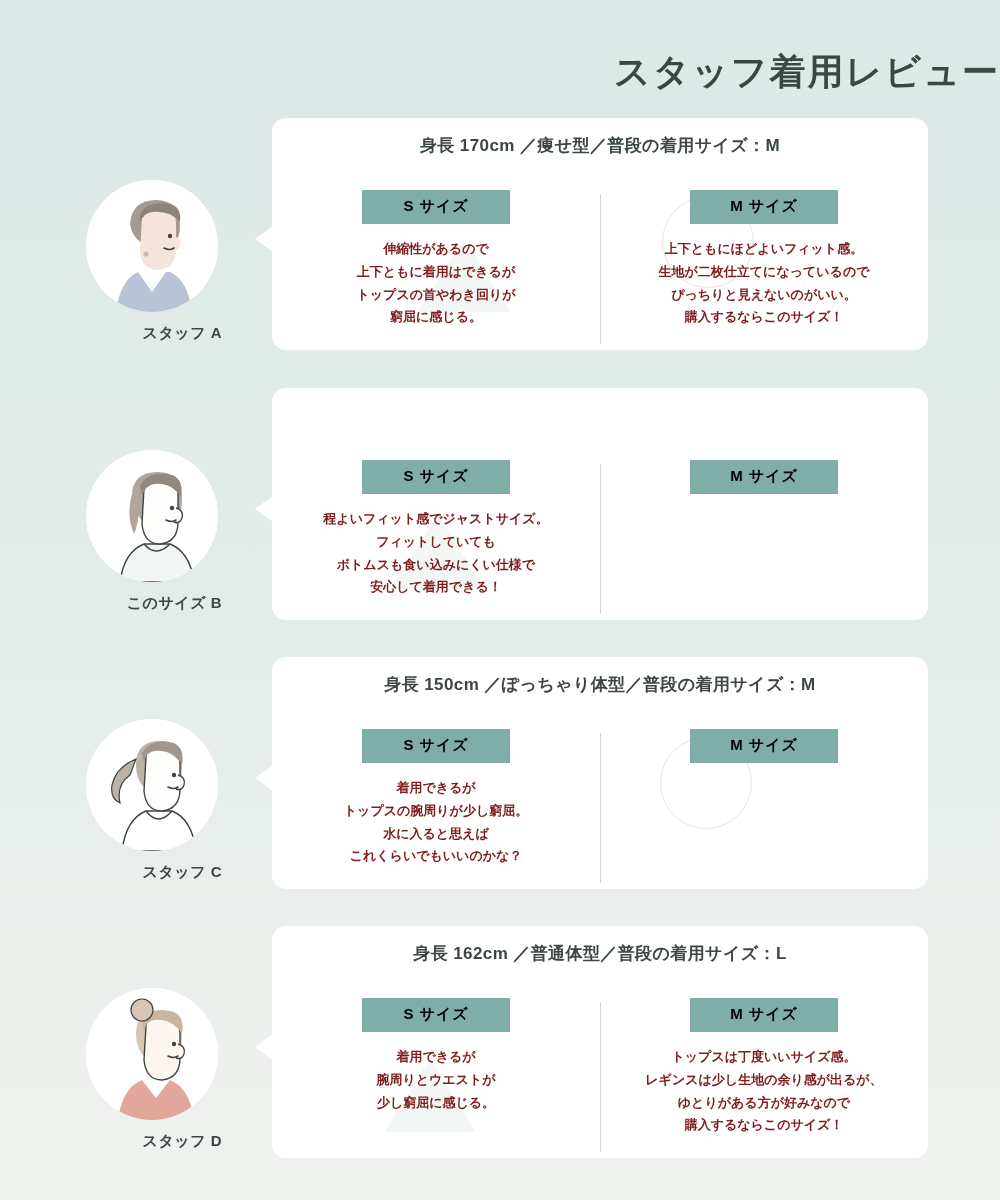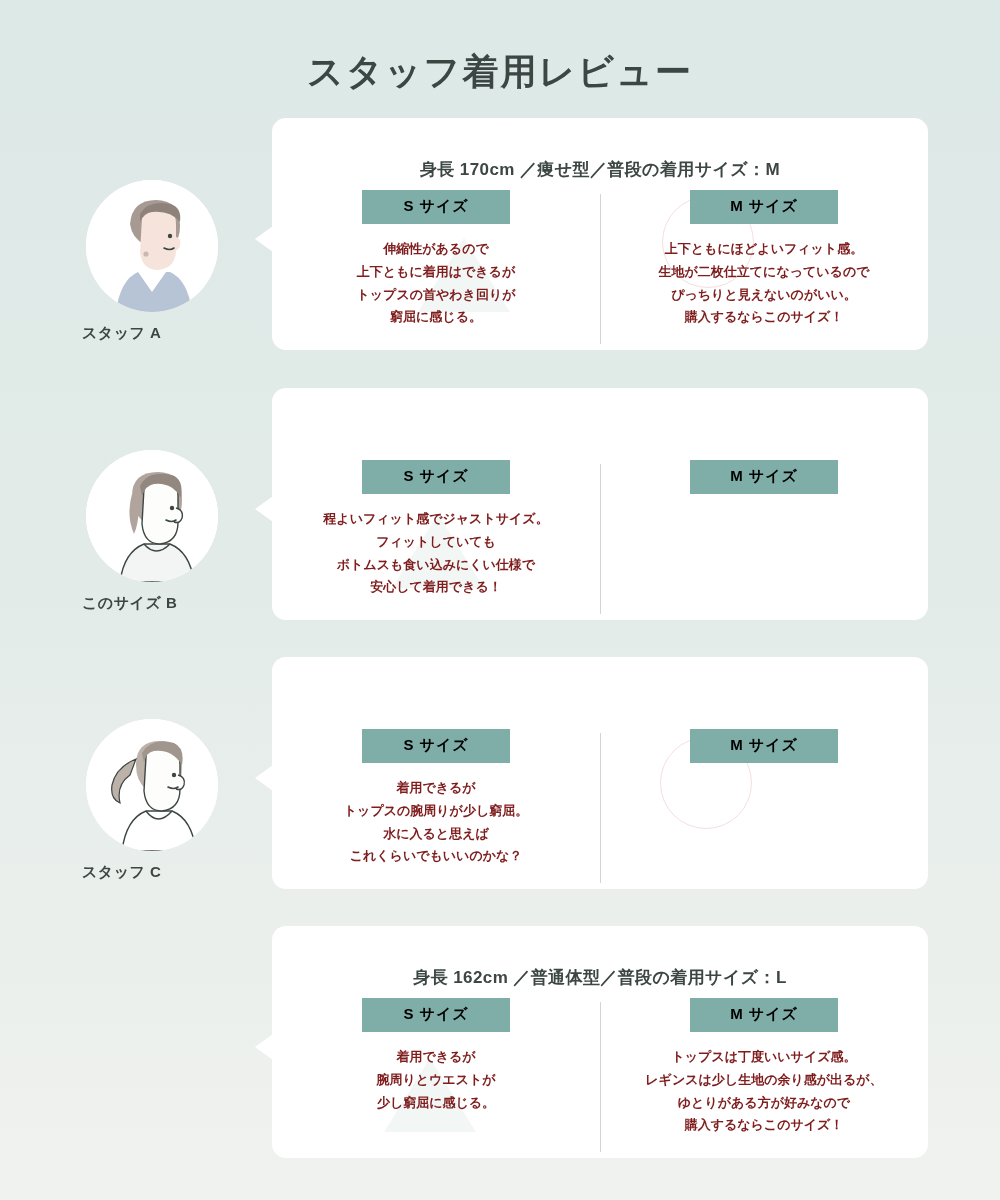--- a/index.html
+++ b/index.html
@@ -22,21 +22,21 @@
     height: 1200px;
     position: relative;
   }
 
   
   .page-title {
     position: absolute;
     top: 48px;
     left: 0;
     width: 1000px;
-    text-align: center;
+    text-align: right;
     font-size: 36px;
     font-weight: bold;
     letter-spacing: 2px;
     color: #3c4643;
   }
 
   
   .review-row {
     position: absolute;
     left: 0;
@@ -47,21 +47,21 @@
   .row-1 { top: 388px; }
   .row-2 { top: 657px; }
   .row-3 { top: 926px; }
 
   
   .avatar-block {
     position: absolute;
     left: 82px;
     top: 62px;
     width: 140px;
-    text-align: left;
+    text-align: right;
   }
   .avatar-circle {
     width: 132px;
     height: 132px;
     border-radius: 50%;
     background: #ffffff;
     overflow: hidden;
     position: relative;
     margin: 0 auto;
   }
@@ -94,21 +94,21 @@
     border-top: 13px solid transparent;
     border-bottom: 13px solid transparent;
     border-right: 18px solid #ffffff;
   }
 
   .card-head {
     text-align: center;
     font-size: 17px;
     font-weight: bold;
     color: #3c4643;
-    padding-top: 40px;
+    padding-top: 16px;
     letter-spacing: 0.4px;
   }
 
   .cols {
     position: absolute;
     top: 72px;
     left: 0;
     width: 656px;
     height: 150px;
     display: flex;
@@ -272,37 +272,55 @@
           <path d="M50 40 Q30 48 26 66 Q24 80 34 84 Q30 66 44 56 Z" fill="#bdb2aa" stroke="#3c4643" stroke-width="1.2"></path>
         </svg>
       </div>
       <div class="avatar-name">スタッフ C</div>
     </div>
 
     <div class="card">
       <div class="card-pointer"></div>
       <div class="deco deco-circ" style="left:388px; top:80px;"></div>
 
+      <div class="card-head">身長 150cm ／ぽっちゃり体型／普段の着用サイズ：M</div>
       <div class="divider"></div>
       <div class="cols">
         <div class="col">
           <div class="size-tag">S サイズ</div>
           <div class="comment" style="white-space: pre-line;">着用できるが
 トップスの腕周りが少し窮屈。
 水に入ると思えば
 これくらいでもいいのかな？</div>
         </div>
         <div class="col">
           <div class="size-tag">M サイズ</div>
         </div>
       </div>
     </div>
   </div>
 
   <div class="review-row row-3">
+    <div class="avatar-block">
+      <div class="avatar-circle">
+        <svg width="132" height="132" viewBox="0 0 132 132">
+          <rect width="132" height="132" fill="#ffffff"></rect>
+          <path d="M32 132 Q36 100 56 92 L84 92 Q104 100 108 132 Z" fill="#e2a79c"></path>
+          <path d="M56 92 L70 110 L84 92 Z" fill="#ffffff"></path>
+          <path d="M50 46 Q50 22 74 22 Q96 22 96 48 Q96 62 90 70 L60 70 Q50 62 50 46 Z" fill="#d8c6b4"></path>
+          <path d="M60 38 Q60 24 78 26 Q94 28 94 46 L94 70 Q94 90 76 92 Q60 92 58 72 Z" fill="#fdf6f1" stroke="#3c4643" stroke-width="1.4"></path>
+          <path d="M92 56 Q100 58 98 66 Q96 72 90 70" fill="#fdf6f1" stroke="#3c4643" stroke-width="1.4"></path>
+          <circle cx="88" cy="56" r="2.2" fill="#3c4643"></circle>
+          <path d="M82 68 Q88 71 92 68" stroke="#3c4643" stroke-width="1.6" fill="none" stroke-linecap="round"></path>
+          <path d="M56 34 Q66 18 88 24 Q99 29 96 46 Q86 30 68 32 Q60 33 58 44 Z" fill="#c9b4a0"></path>
+          <circle cx="56" cy="22" r="11" fill="#d8c6b4" stroke="#3c4643" stroke-width="1.2"></circle>
+        </svg>
+      </div>
+      <div class="avatar-name">スタッフ D</div>
+    </div>
 
     <div class="card">
       <div class="card-pointer"></div>
       <div class="deco deco-tri" style="left:112px; top:132px;"></div>
 
       <div class="card-head">身長 162cm ／普通体型／普段の着用サイズ：L</div>
       <div class="divider"></div>
       <div class="cols">
         <div class="col">
           <div class="size-tag">S サイズ</div>

